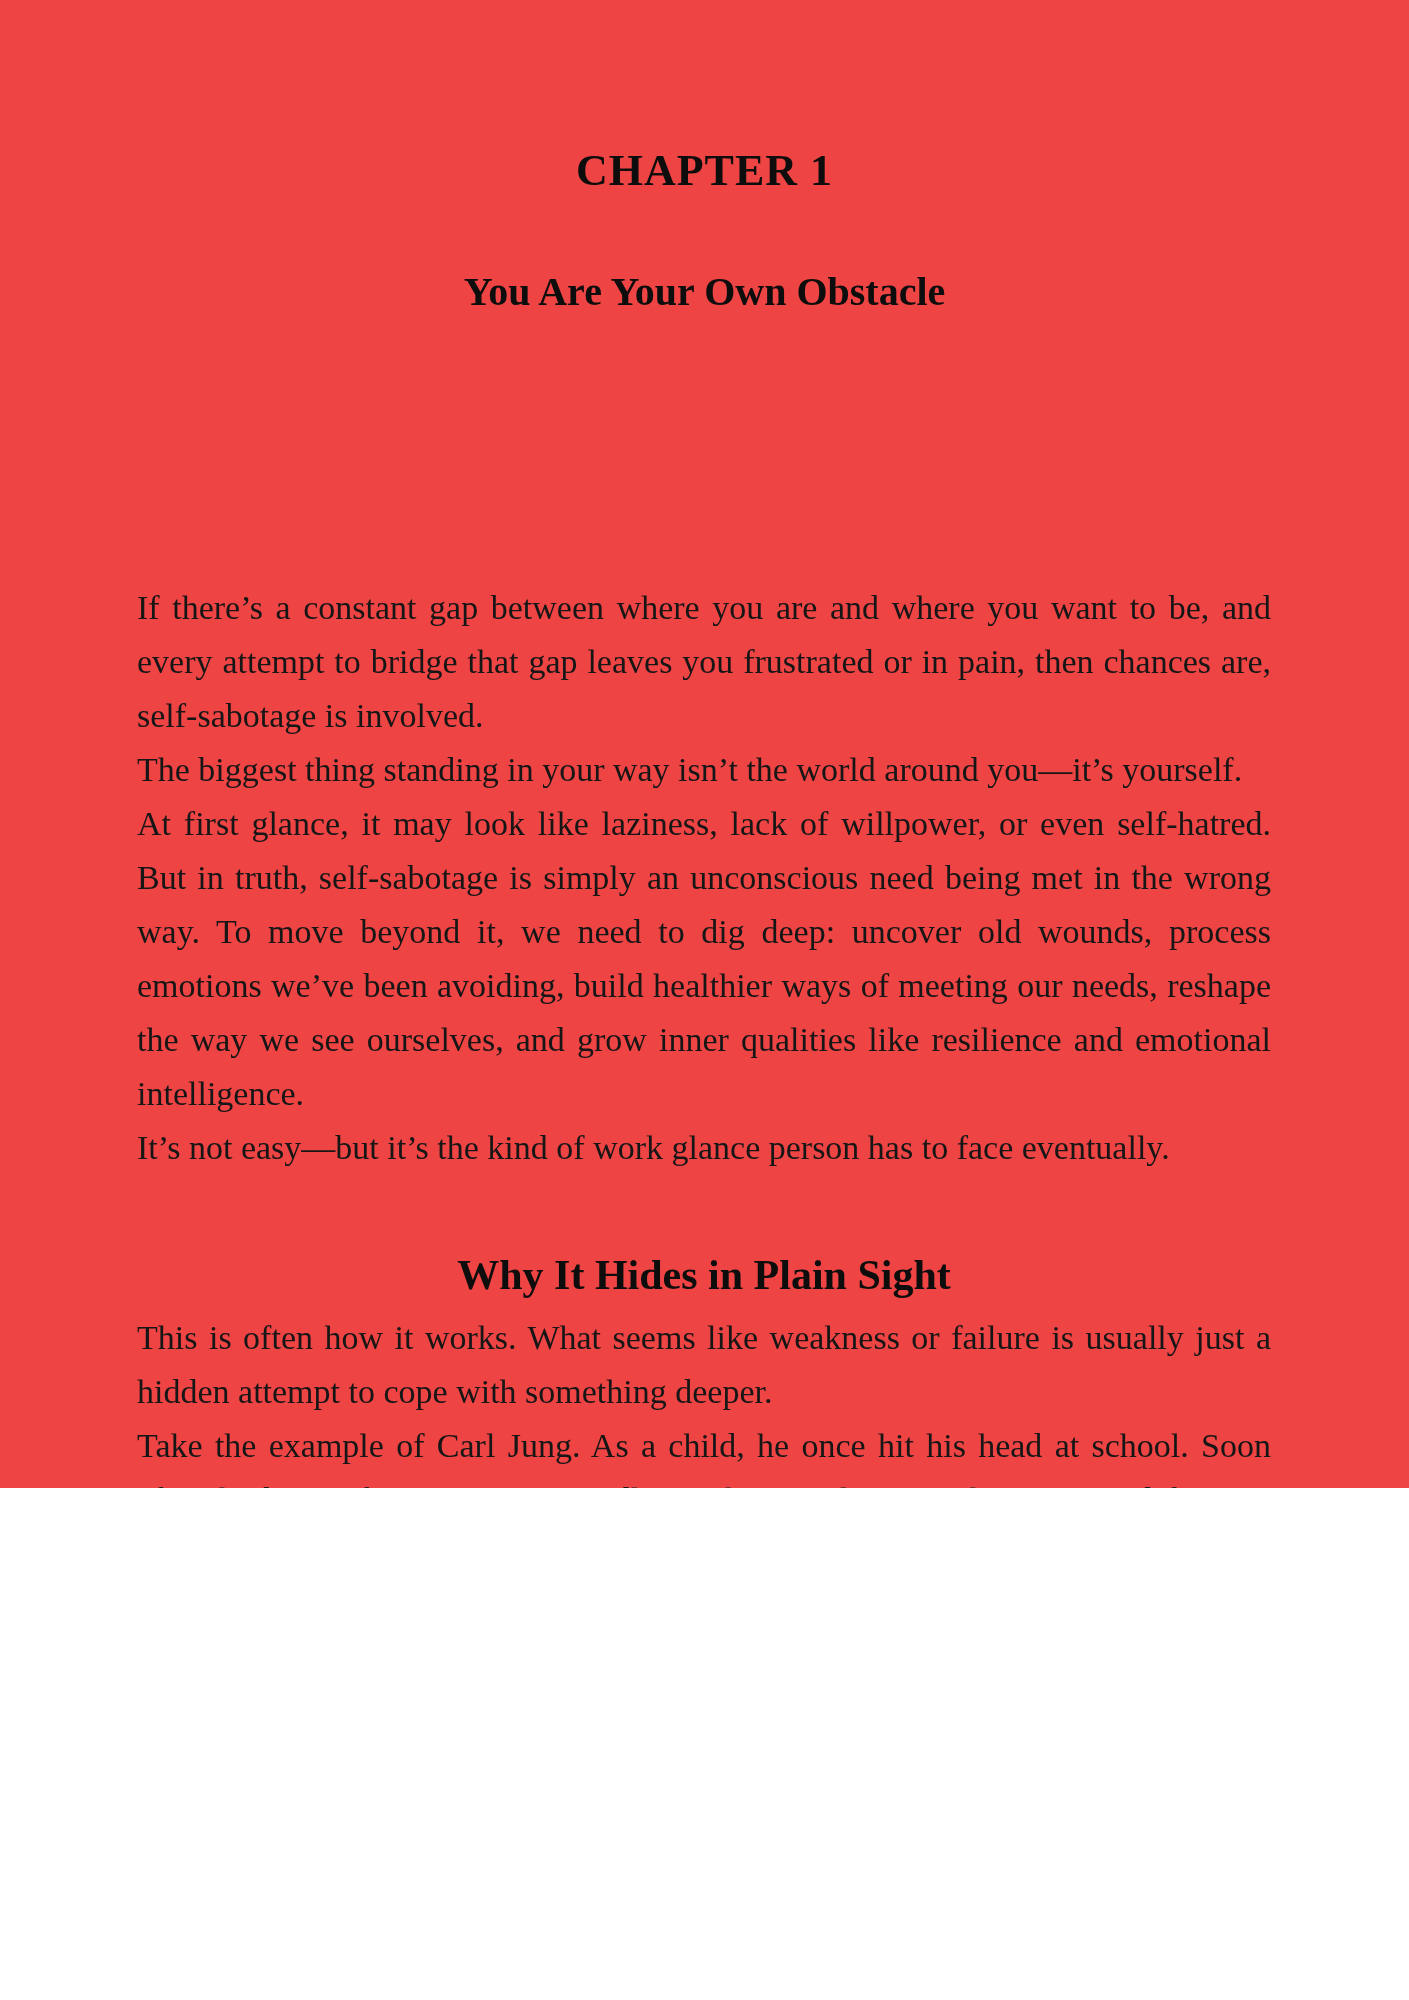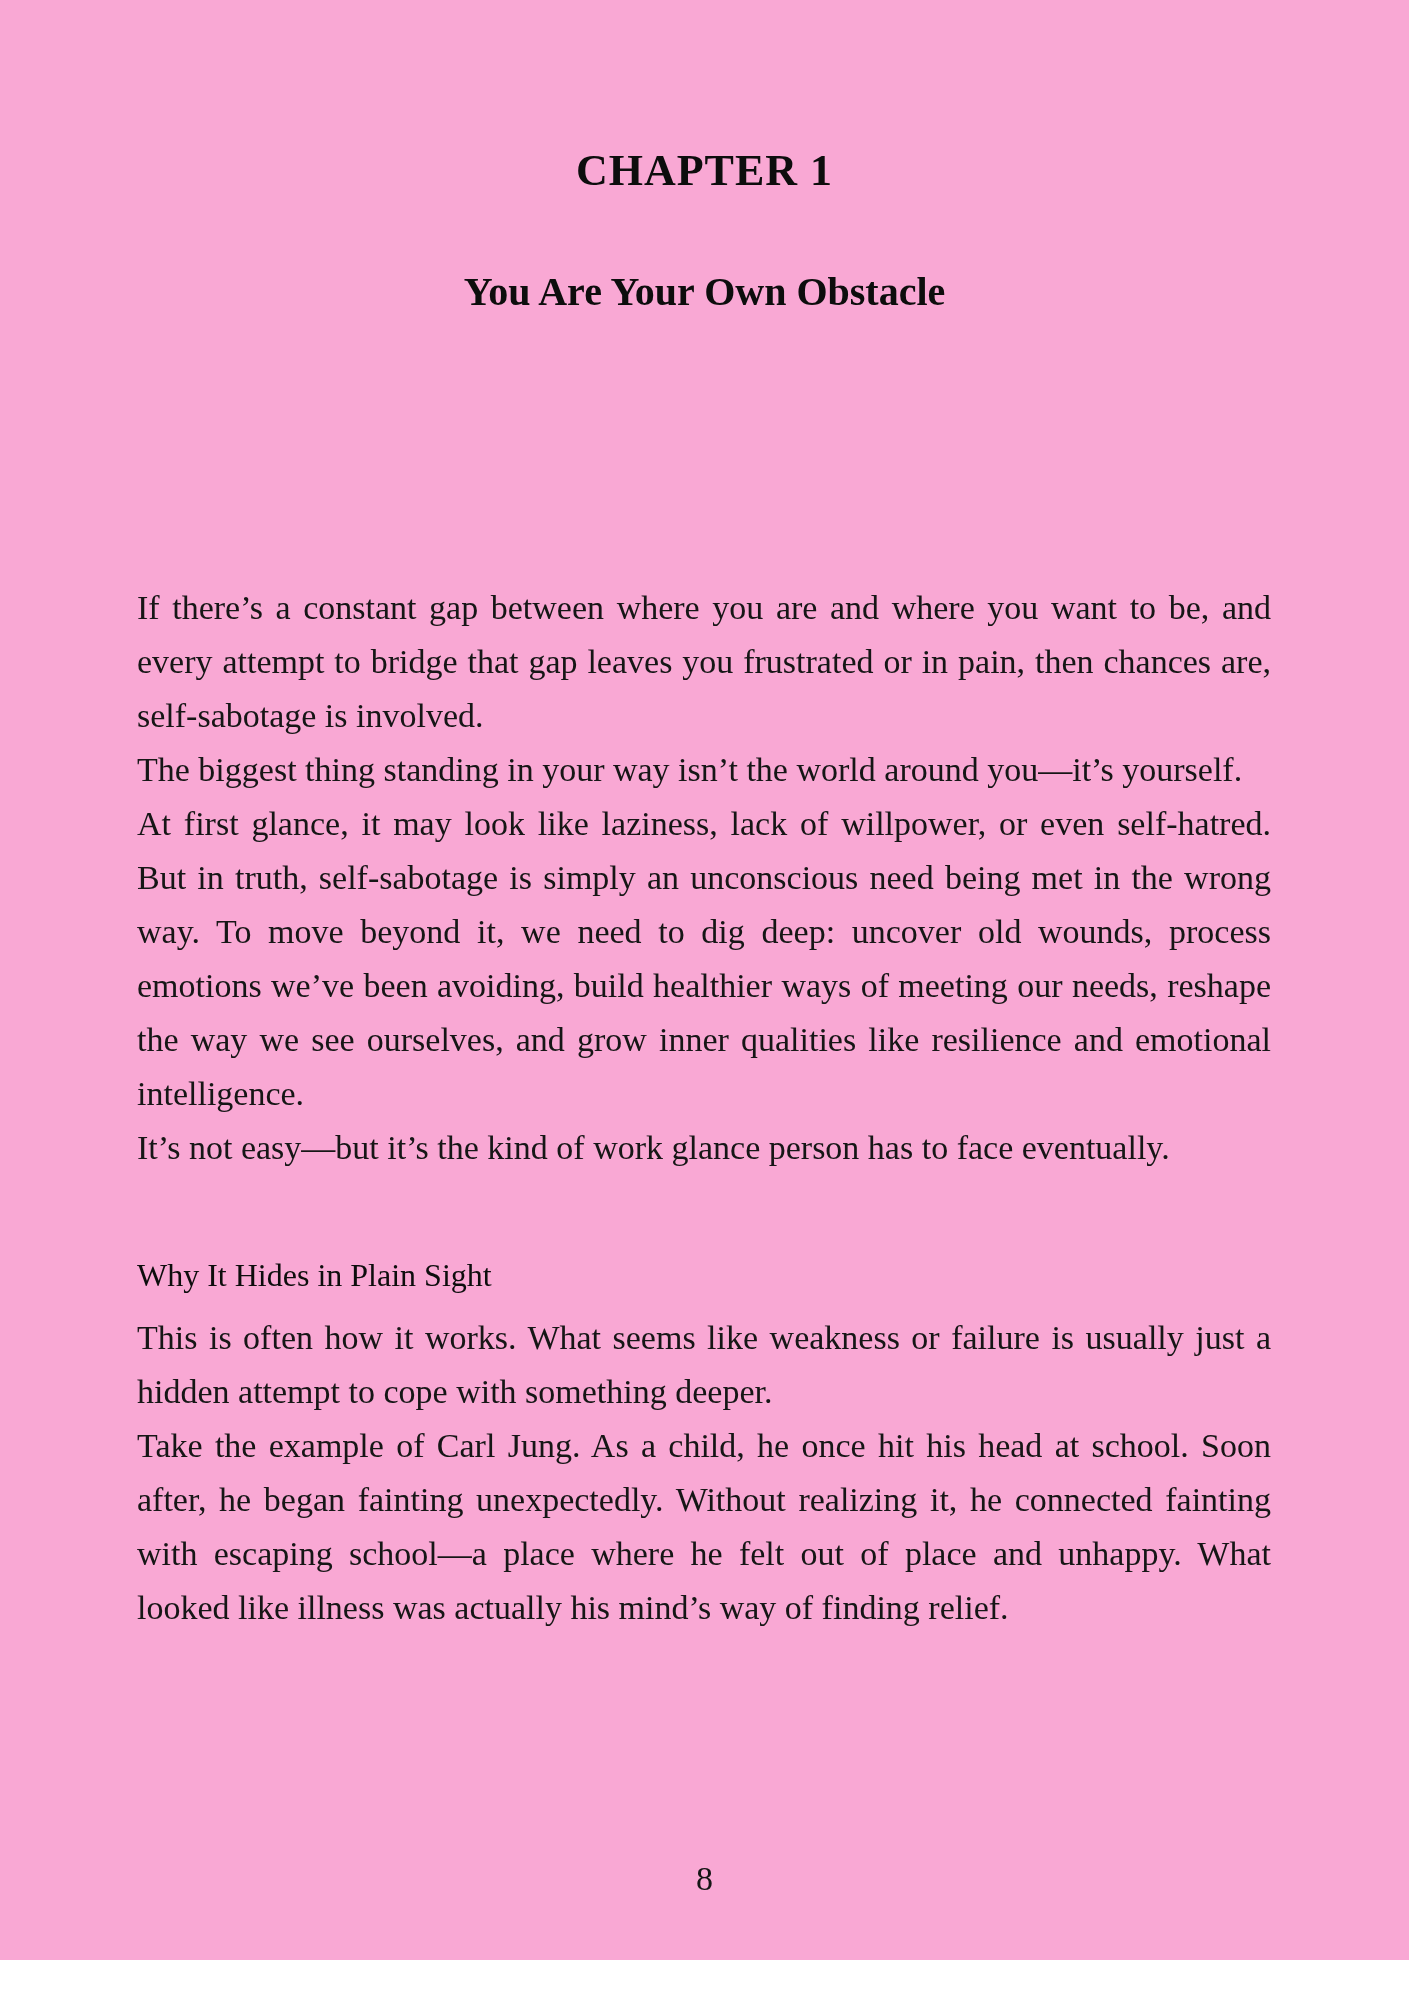--- a/index.html
+++ b/index.html
@@ -3,22 +3,22 @@
 <meta charset="utf-8">
 <style>
   html, body {
     margin: 0;
     padding: 0;
     background: #ffffff;
   }
   .page {
     position: relative;
     width: 1409px;
-    height: 1960px;
-    background: #f9a8d4;
+    height: 1488px;
+    background: #ef4444;
     overflow: hidden;
     color: #111111;
     font-family: "Liberation Serif", "DejaVu Serif", serif;
   }
   .chapter-label {
     margin: 0;
     padding-top: 149px;
     font-size: 44px;
     line-height: 44px;
     font-weight: bold;
@@ -41,24 +41,24 @@
     line-height: 54px;
     text-align: justify;
     text-justify: inter-word;
     color: #161616;
   }
   .body-text p {
     margin: 0;
   }
   .section-heading {
     margin: 79px 0 15px 0;
-    font-size: 32px;
+    font-size: 42px;
     line-height: 42px;
-    font-weight: normal;
-    text-align: left;
+    font-weight: bold;
+    text-align: center;
     color: #0d0d0d;
   }
   .page-number {
     position: absolute;
     top: 1862px;
     left: 0;
     width: 100%;
     text-align: center;
     font-size: 34px;
     line-height: 34px;

